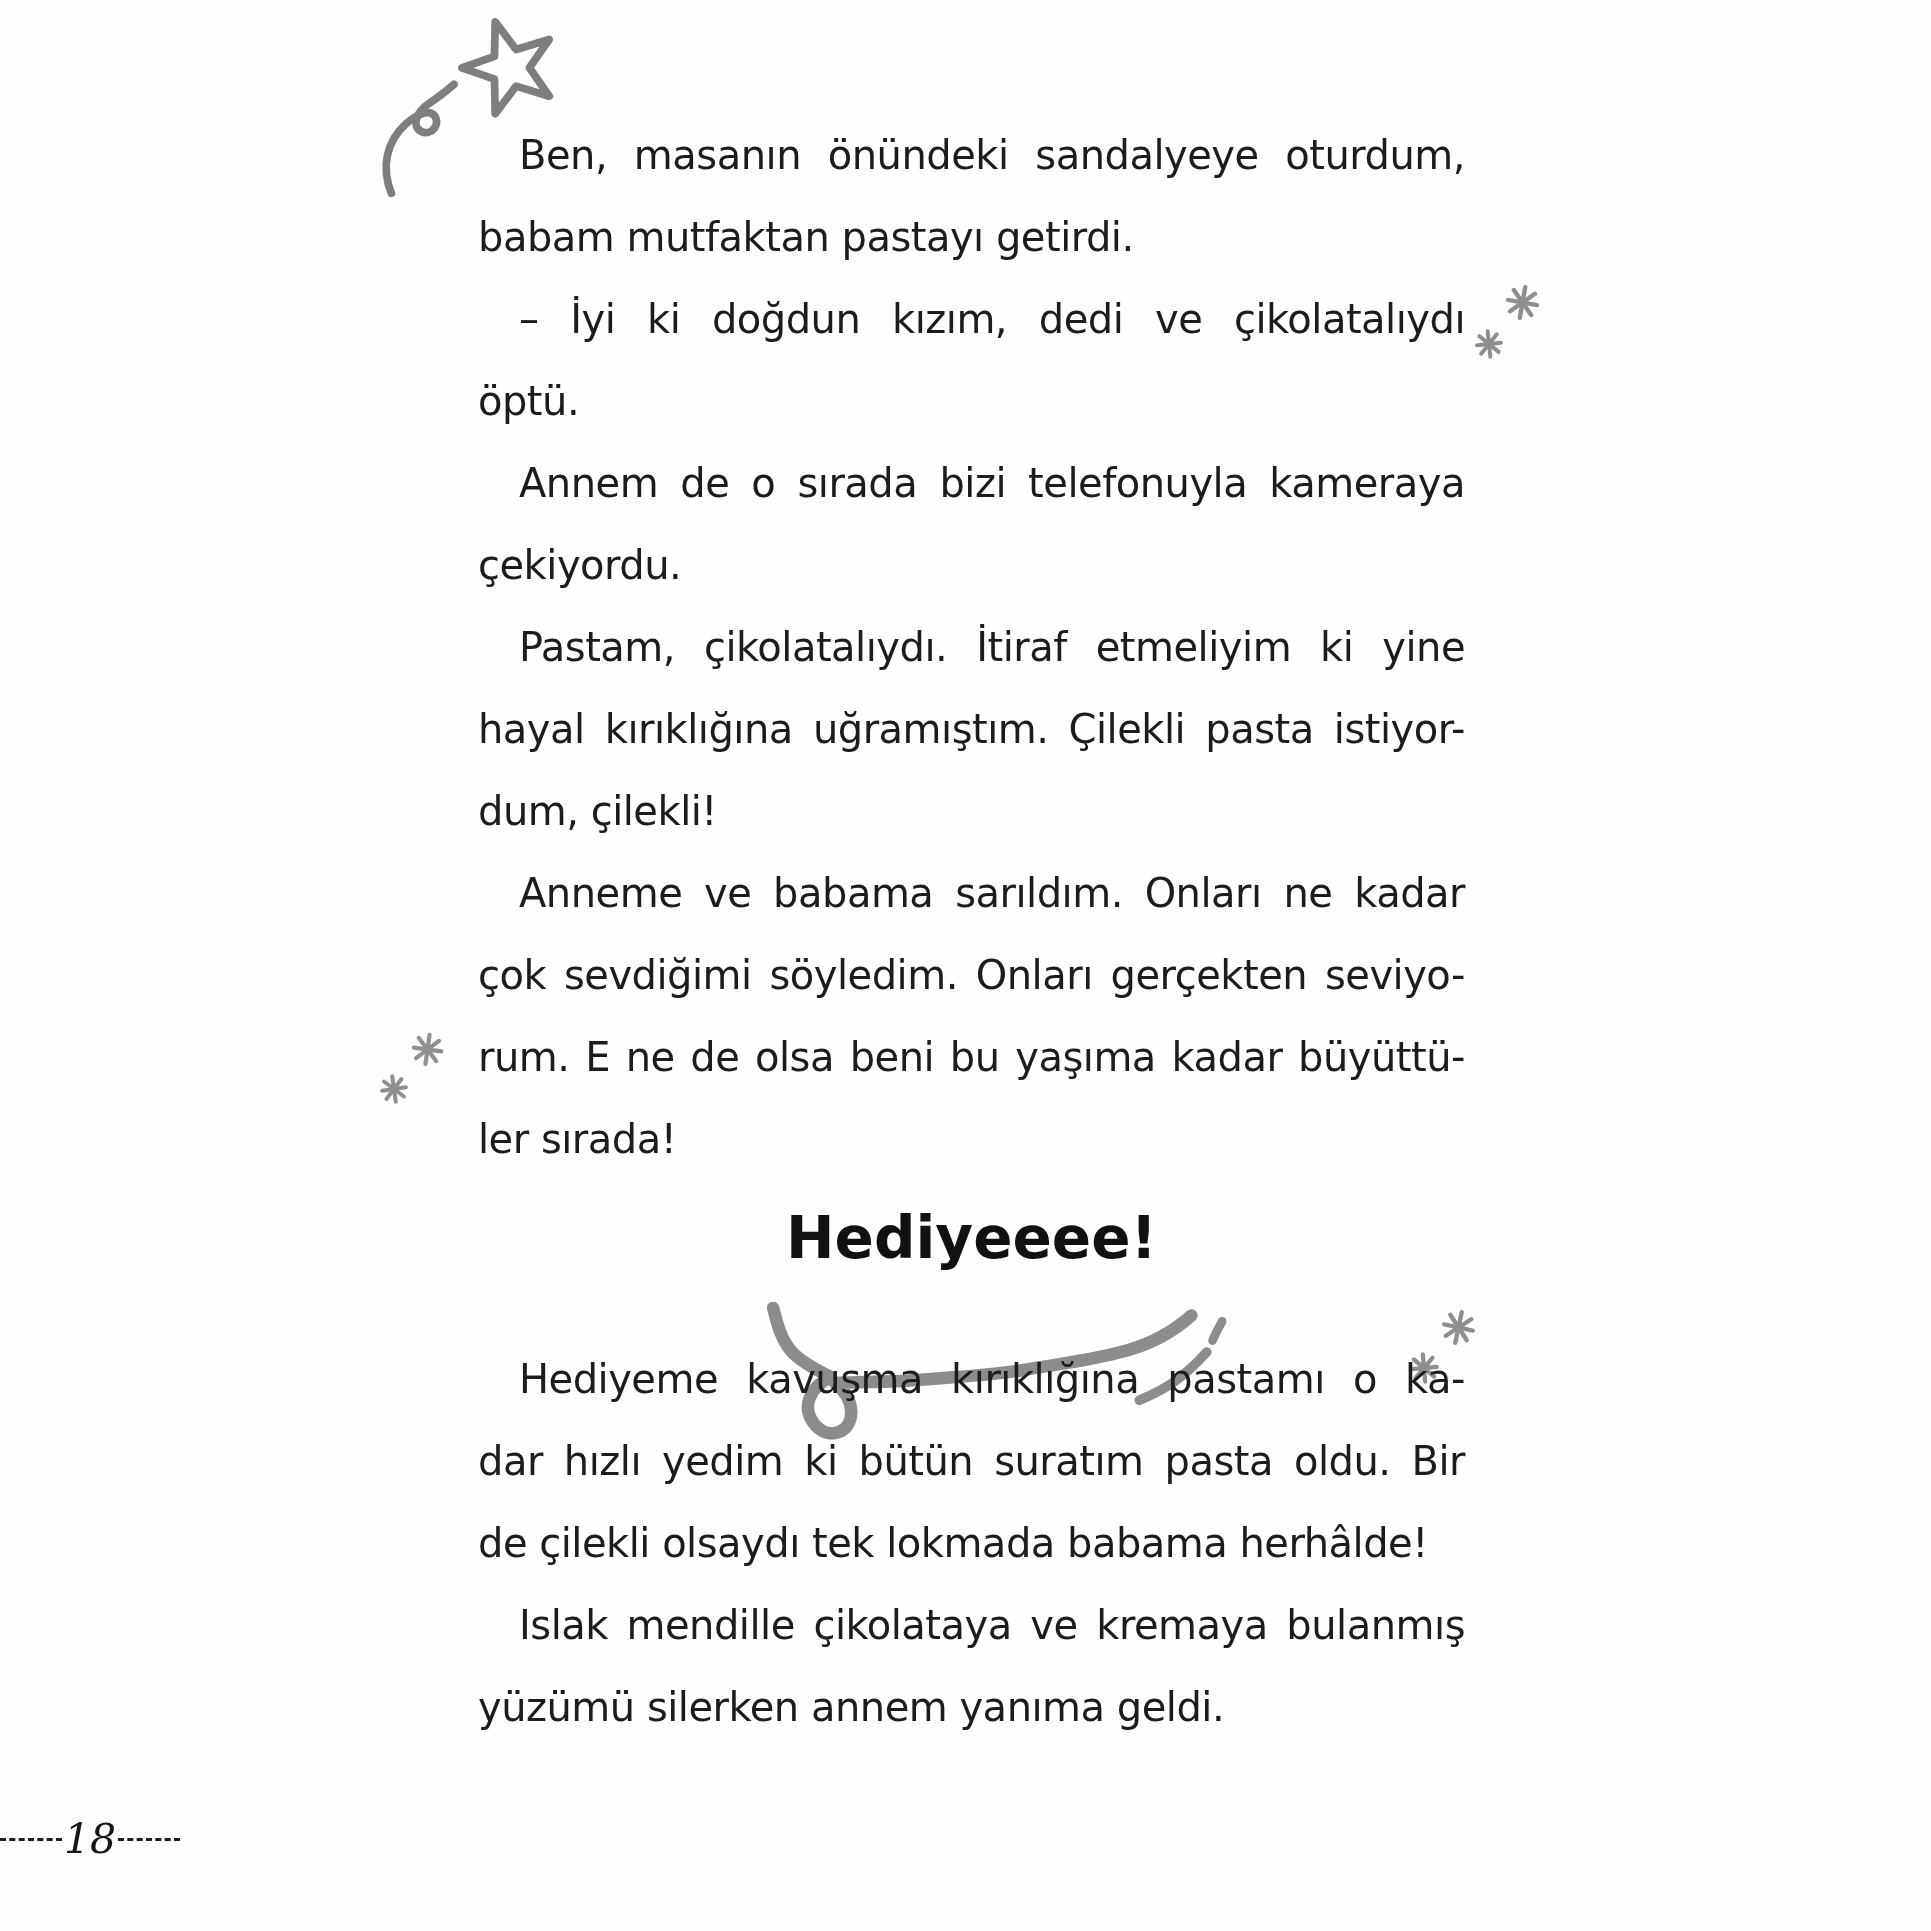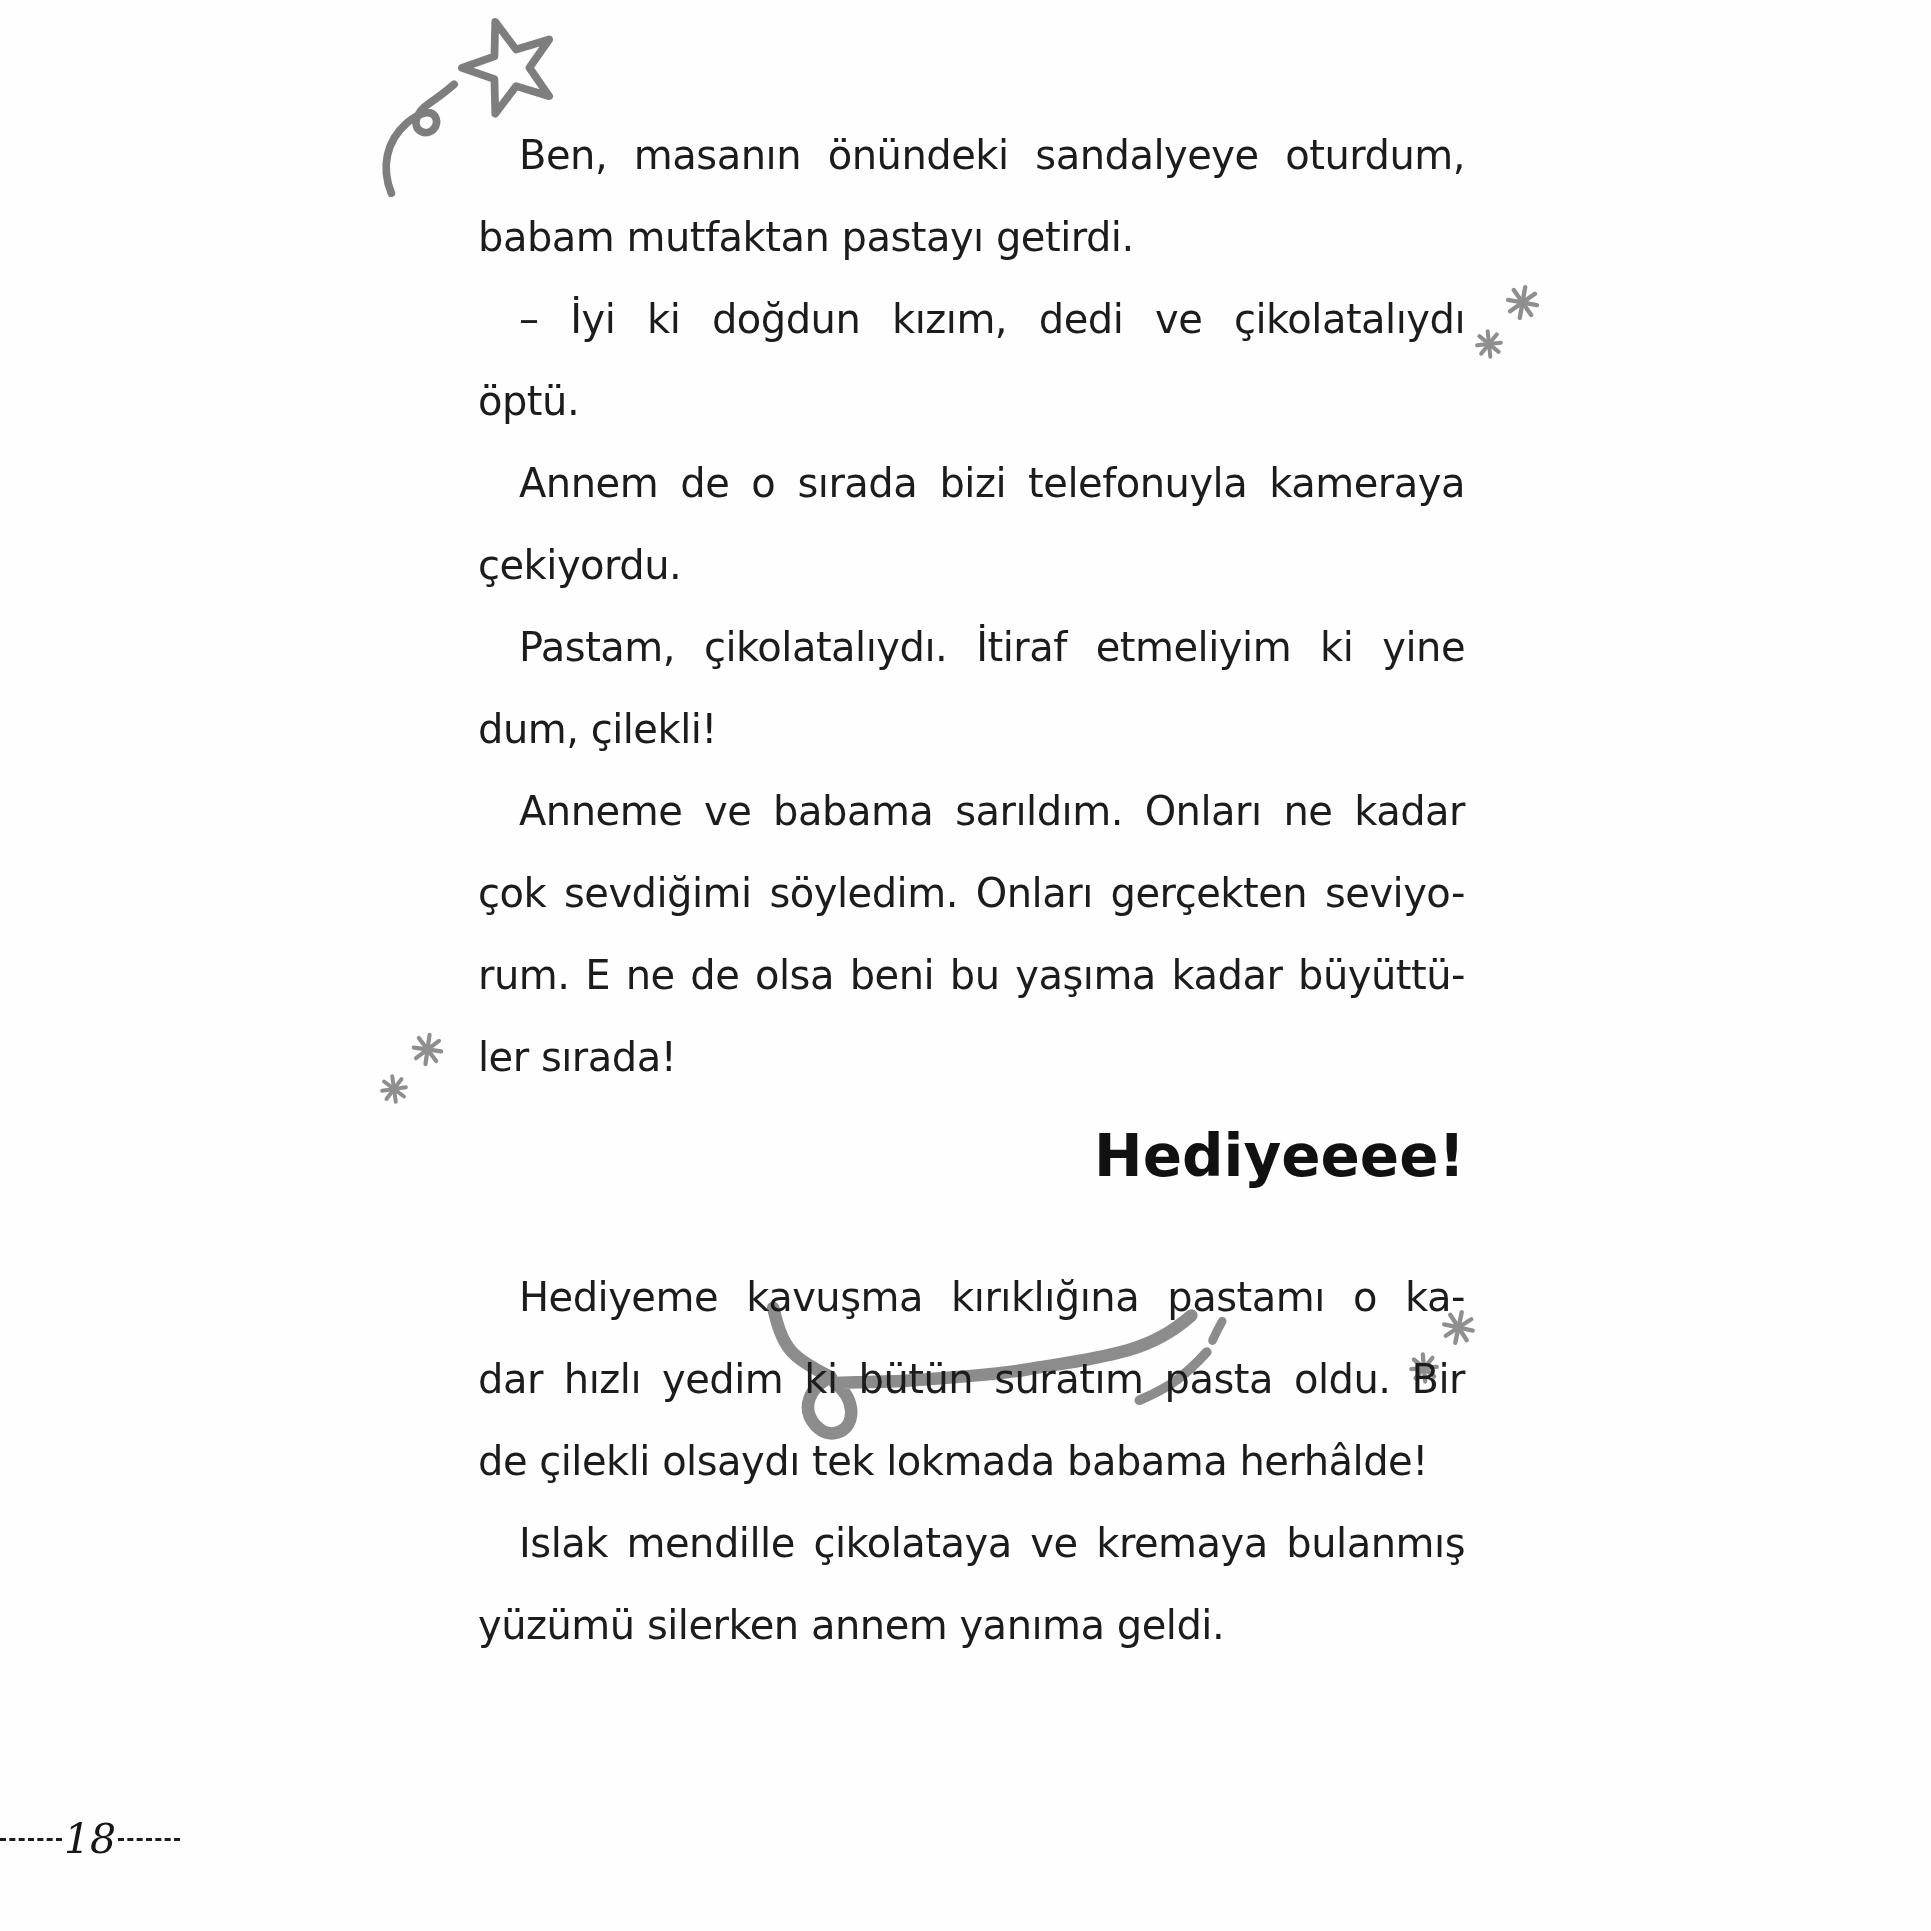--- a/index.html
+++ b/index.html
@@ -32,21 +32,21 @@
   }
   .line.jl{
     white-space:normal;
     text-align:justify;
     text-align-last:justify;
   }
   .line.indent{padding-left:41px;}
   .line.indent.jl{padding-left:0;text-indent:41px;}
   .heading-block{
     height:158px;
-    text-align:right;
+    text-align:center;
     position:relative;
   }
   .heading{
     padding-top:9.7px;
     font-size:58px;
     line-height:97px;
     font-weight:700;
     letter-spacing:0;
     color:#111;
   }
@@ -146,20 +146,21 @@
   </svg>
 
   <div class="text-block">
     <div class="line indent jl">Ben, masanın önündeki sandalyeye oturdum,</div>
     <div class="line">babam mutfaktan pastayı getirdi.</div>
     <div class="line indent jl">– İyi ki doğdun kızım, dedi ve çikolatalıydı</div>
     <div class="line">öptü.</div>
     <div class="line indent jl">Annem de o sırada bizi telefonuyla kameraya</div>
     <div class="line">çekiyordu.</div>
     <div class="line indent jl">Pastam, çikolatalıydı. İtiraf etmeliyim ki yine</div>
+    <div class="line jl">hayal kırıklığına uğramıştım. Çilekli pasta istiyor-</div>
     <div class="line">dum, çilekli!</div>
     <div class="line indent jl">Anneme ve babama sarıldım. Onları ne kadar</div>
     <div class="line jl">çok sevdiğimi söyledim. Onları gerçekten seviyo-</div>
     <div class="line jl">rum. E ne de olsa beni bu yaşıma kadar büyüttü-</div>
     <div class="line">ler sırada!</div>
 
     <div class="heading-block">
       <div class="heading">Hediyeeee!</div>
     </div>
 

